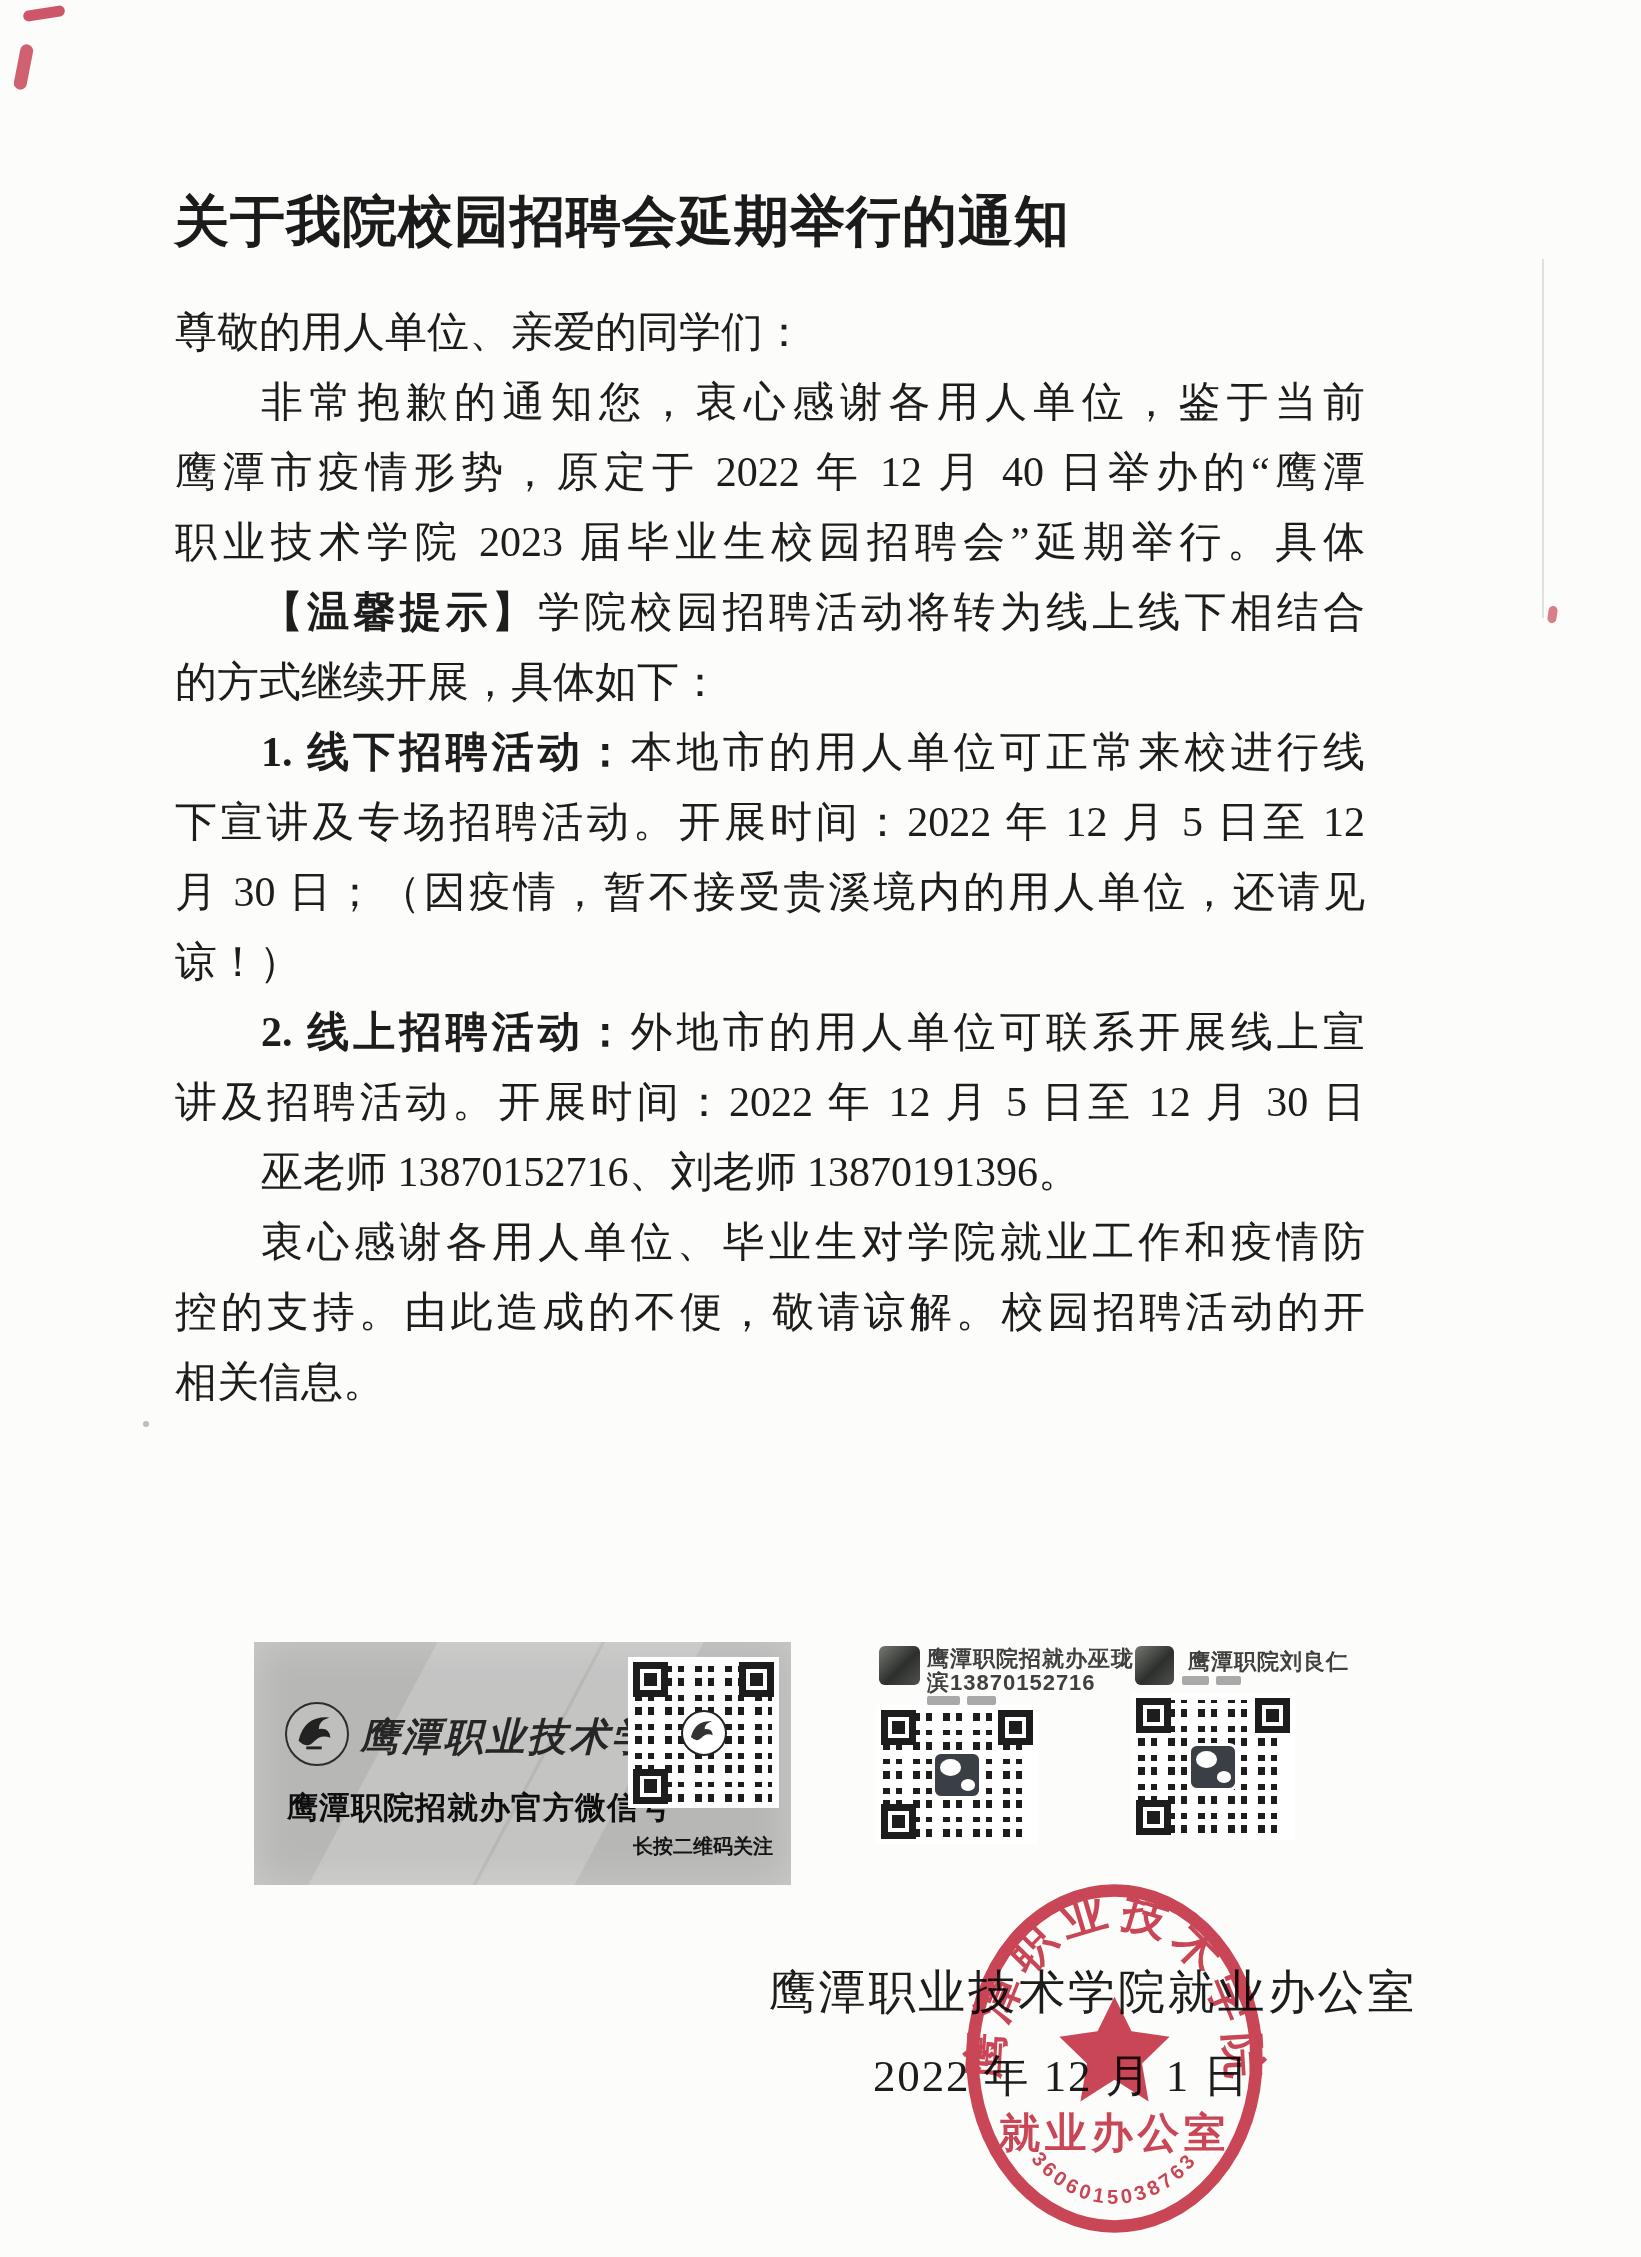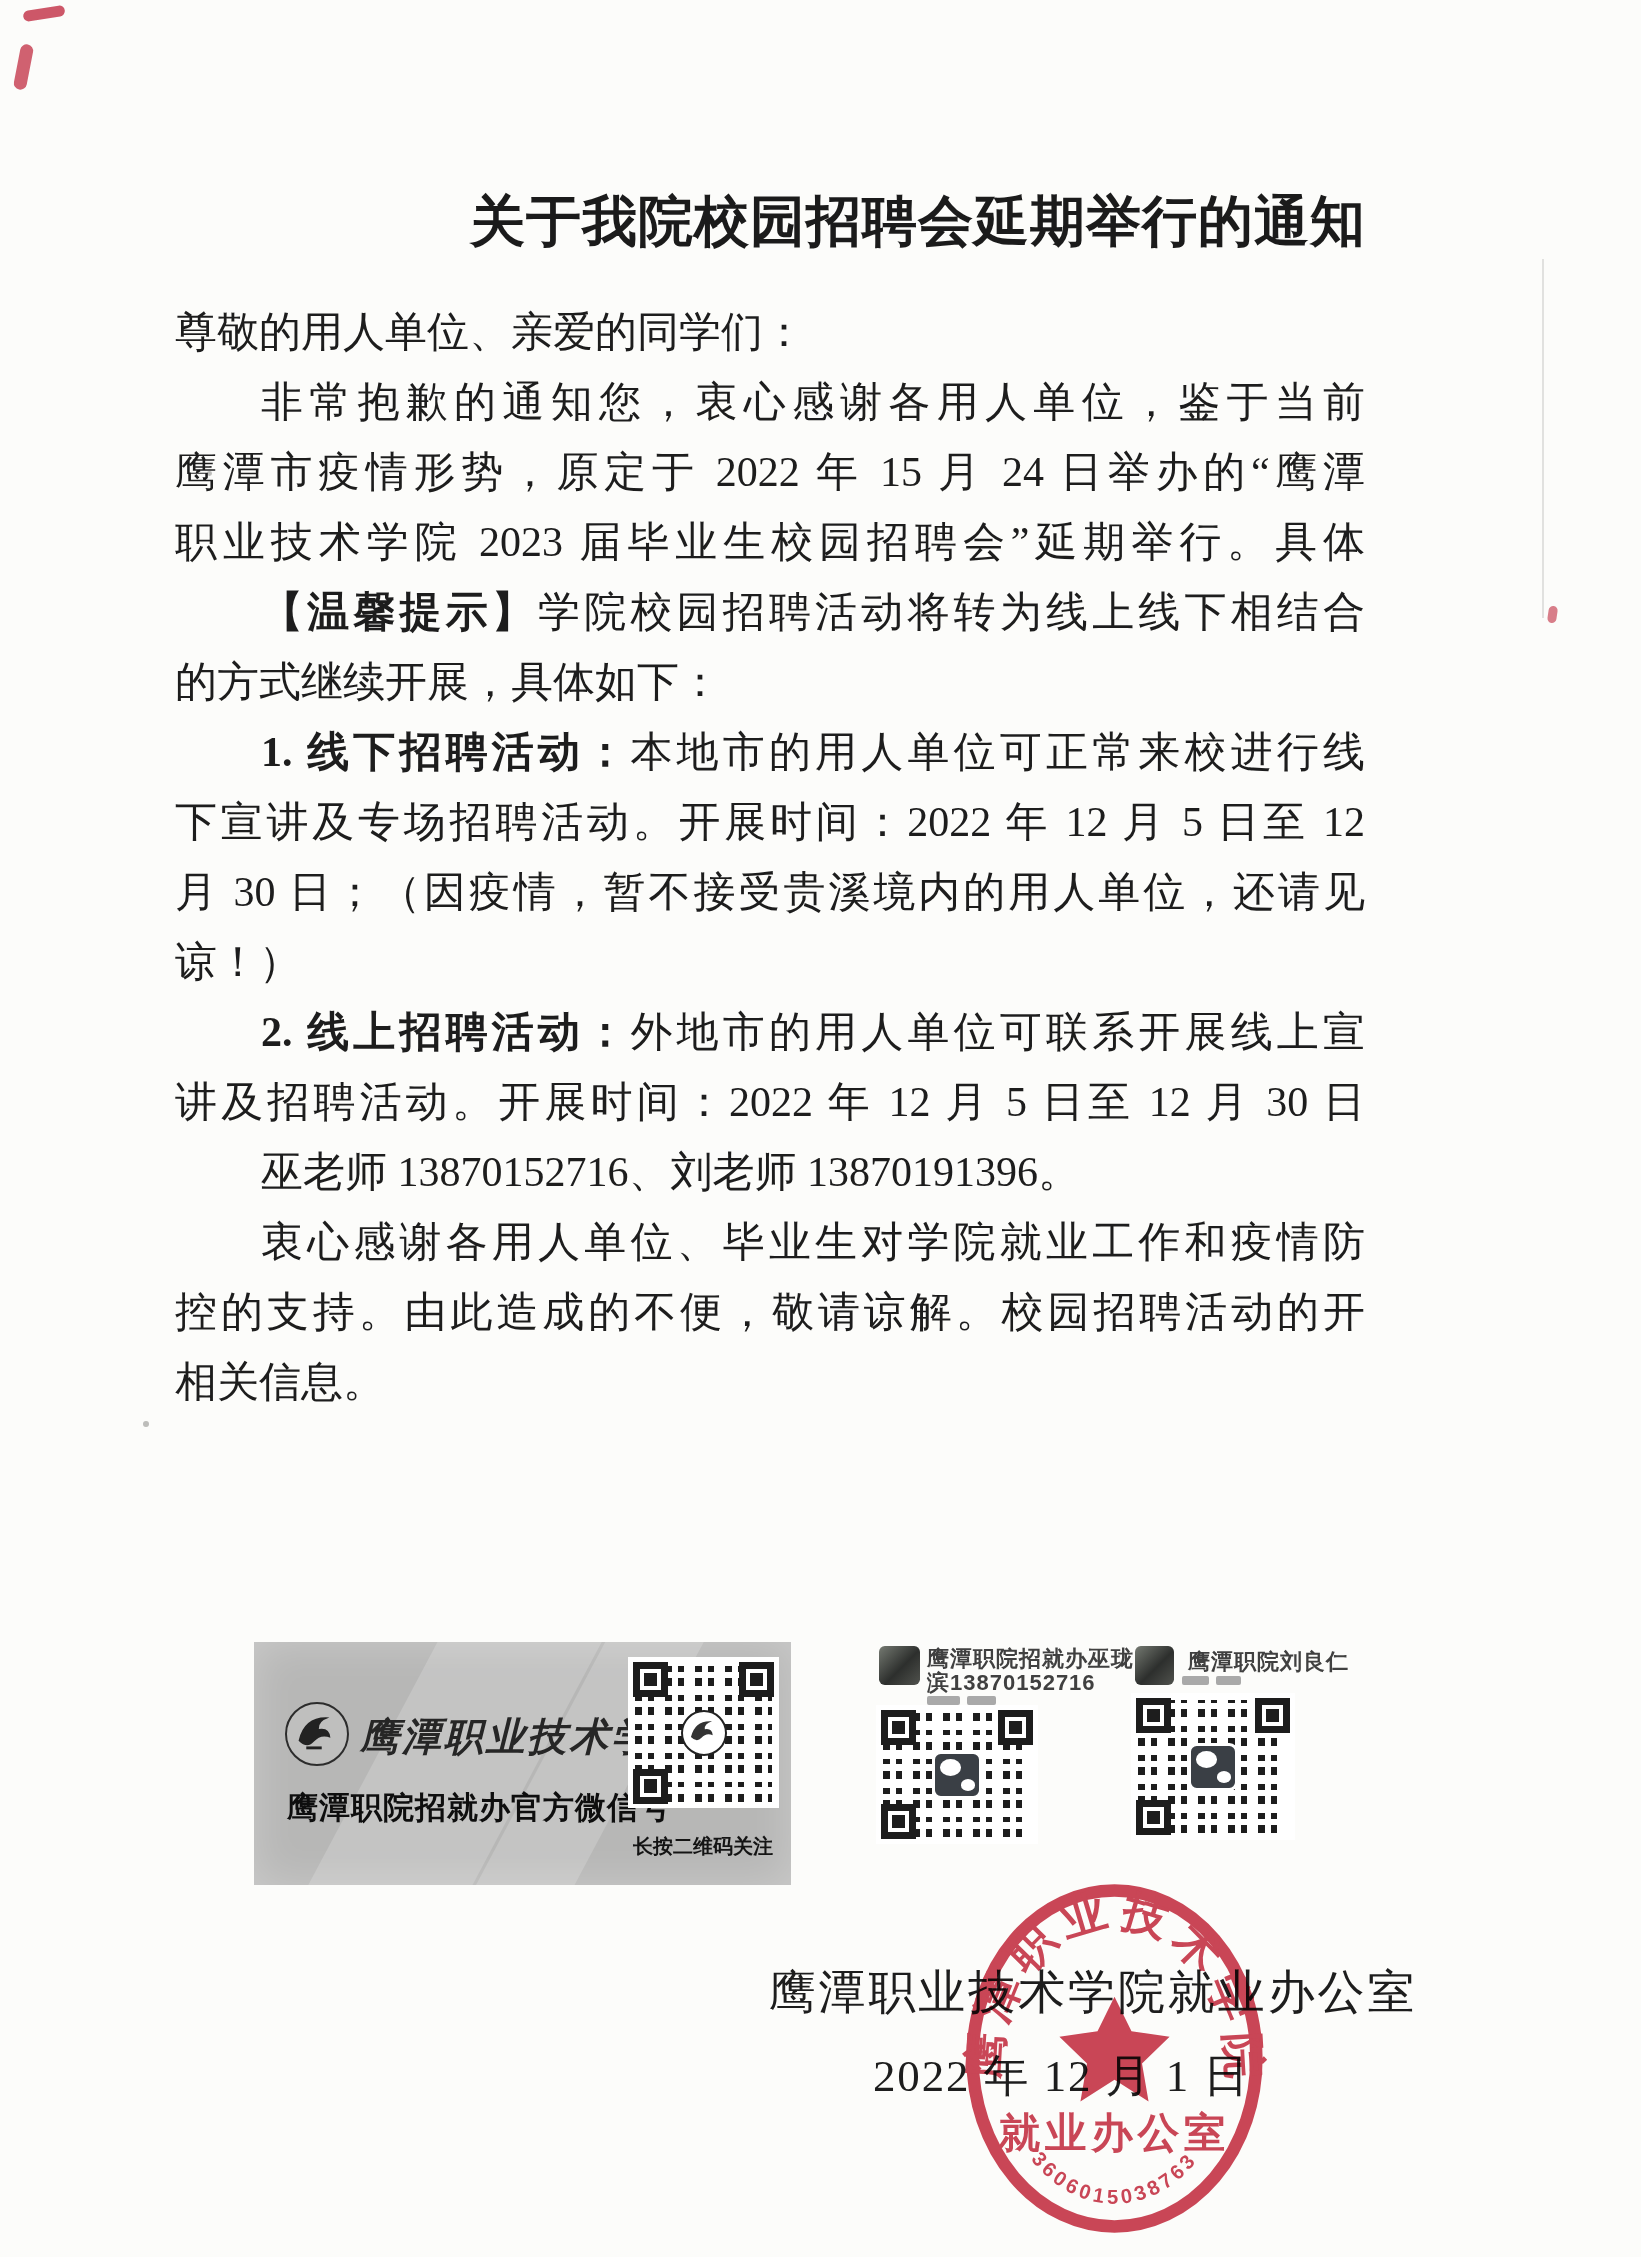--- a/index.html
+++ b/index.html
@@ -1,19 +1,19 @@
 <!DOCTYPE html>
 <html><head>
 <meta charset="utf-8">
 <style>
   html,body{margin:0;padding:0;background:#e8e8e6;}
   .page{position:relative;width:1641px;height:2257px;background:#fcfcfa;overflow:hidden;
         font-family:"Liberation Serif","DejaVu Serif",serif;color:#1e1e1e;}
   
-  .title{position:absolute;left:174px;top:187px;width:1192px;text-align:right;
+  .title{position:absolute;left:174px;top:187px;width:1192px;text-align:left;
          font-family:"Liberation Sans","DejaVu Sans",sans-serif;font-weight:900;
          font-size:55px;line-height:68px;color:#1b1b1b;letter-spacing:1px;}
   
   .body-lines{position:absolute;left:175px;top:297px;width:1190px;font-size:42px;color:#1d1d1d;}
   .bline{height:70px;line-height:70px;}
   .bline.just{text-align:justify;text-align-last:justify;}
   .bline.ind{padding-left:86px;}
   .bline .b{font-weight:bold;}
   
   .banner{position:absolute;left:254px;top:1642px;width:537px;height:243px;background:#b7b7b6;
@@ -78,21 +78,21 @@
   <div class="art a3"></div>
   <div class="vline"></div>
   <div class="speck" style="left:143px;top:1421px;width:5.8px;height:5.8px;"></div>
   <div class="speck" style="left:207px;top:471px;width:4.8px;height:4.8px;"></div>
 
   <div class="title">关于我院校园招聘会延期举行的通知</div>
 
   <div class="body-lines">
       <div class="bline"><span>尊敬的用人单位、亲爱的同学们：</span></div>
       <div class="bline ind just"><span>非常抱歉的通知您，衷心感谢各用人单位，鉴于当前</span></div>
-      <div class="bline just"><span>鹰潭市疫情形势，原定于 2022 年 15 月 24 日举办的“鹰潭</span></div>
+      <div class="bline just"><span>鹰潭市疫情形势，原定于 2022 年 12 月 40 日举办的“鹰潭</span></div>
       <div class="bline just"><span>职业技术学院 2023 届毕业生校园招聘会”延期举行。具体</span></div>
       <div class="bline ind just"><span class="b">【温馨提示】</span><span>学院校园招聘活动将转为线上线下相结合</span></div>
       <div class="bline"><span>的方式继续开展，具体如下：</span></div>
       <div class="bline ind just"><span class="b">1. 线下招聘活动：</span><span>本地市的用人单位可正常来校进行线</span></div>
       <div class="bline just"><span>下宣讲及专场招聘活动。开展时间：2022 年 12 月 5 日至 12</span></div>
       <div class="bline just"><span>月 30 日；（因疫情，暂不接受贵溪境内的用人单位，还请见</span></div>
       <div class="bline"><span>谅！）</span></div>
       <div class="bline ind just"><span class="b">2. 线上招聘活动：</span><span>外地市的用人单位可联系开展线上宣</span></div>
       <div class="bline just"><span>讲及招聘活动。开展时间：2022 年 12 月 5 日至 12 月 30 日</span></div>
       <div class="bline ind"><span>巫老师 13870152716、刘老师 13870191396。</span></div>

